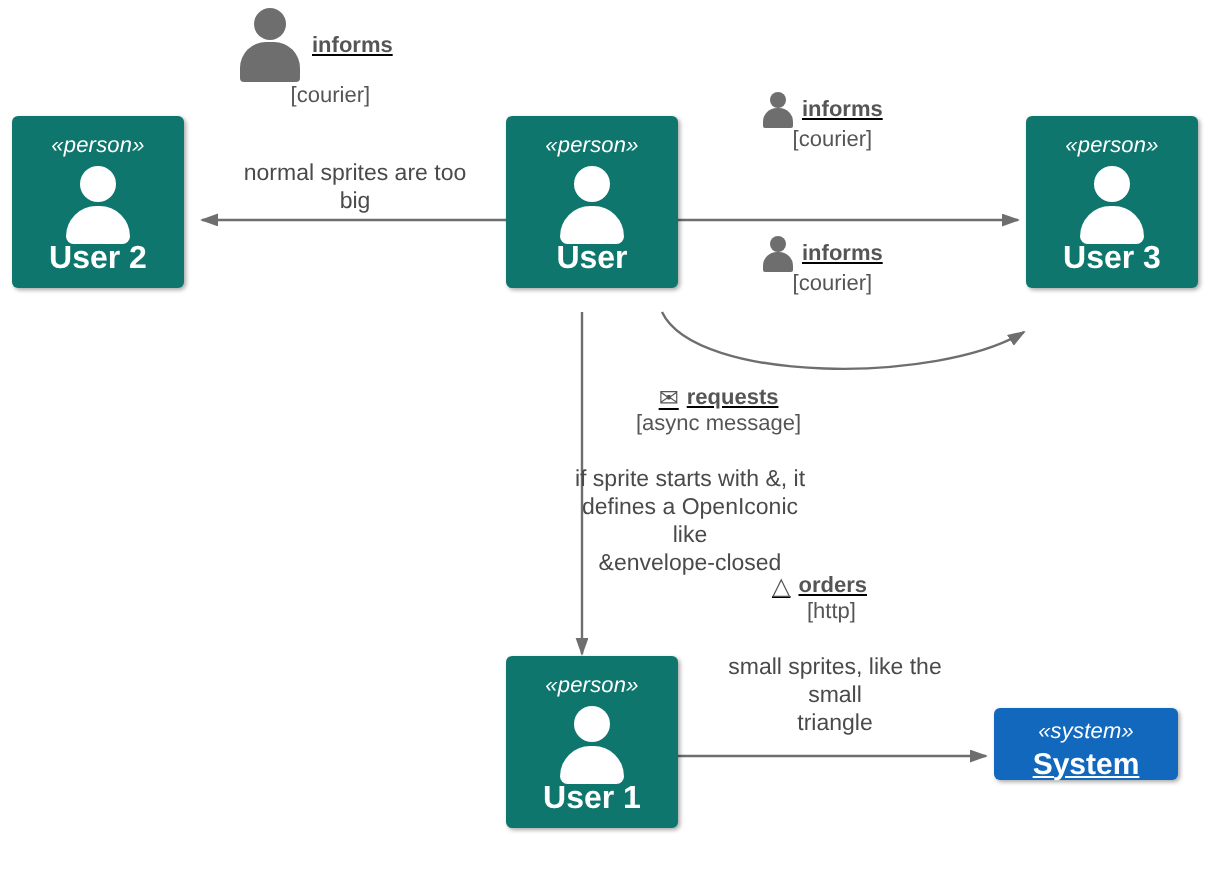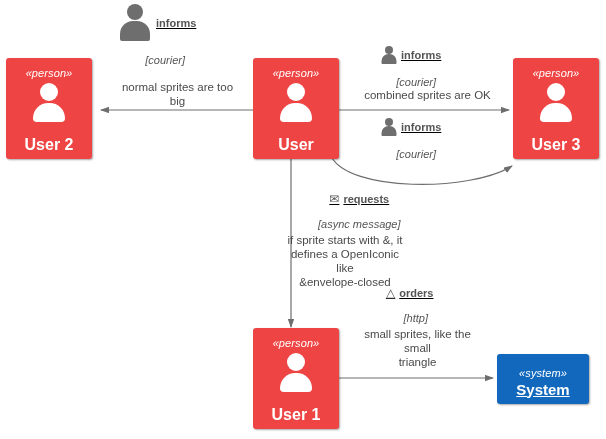--- a/index.html
+++ b/index.html
@@ -32,29 +32,29 @@
   .node {
     position: absolute;
     border-radius: 3px;
     display: flex;
     flex-direction: column;
     align-items: center;
     color: #ffffff;
     box-shadow: 1px 1px 2px rgba(0,0,0,0.35);
   }
   .node.person {
-    background: #ef4444;
+    background: #0f766e;
     width: 86px;
-    height: 101px;
+    height: 86px;
     padding-top: 9px;
   }
   .node.system {
     background: #1168bd;
     width: 92px;
-    height: 50px;
+    height: 36px;
     padding-top: 6px;
     justify-content: center;
   }
   .stereo {
     font-style: italic;
     font-size: 11px;
     line-height: 13px;
     letter-spacing: 0.1px;
     white-space: nowrap;
   }
@@ -116,25 +116,24 @@
     white-space: nowrap;
     text-decoration: underline;
   }
   .tag-name {
     font-weight: bold;
     font-size: 11px;
     color: #555555;
     line-height: 13px;
   }
   .tag-tech {
-    font-style: italic;
     font-size: 11px;
     color: #555555;
     line-height: 13px;
-    margin-top: 12px;
+    margin-top: 0px;
     white-space: nowrap;
   }
 
   
   .sprite-person {
     position: relative;
     display: inline-block;
   }
   .sprite-person.big { width: 34px; height: 38px; }
   .sprite-person.small { width: 16px; height: 18px; }
@@ -299,21 +298,20 @@
     <div class="sprite-row">
       <span class="sprite-glyph">△</span>
       <span class="tag-name">orders</span>
     </div>
     <div class="tag-tech" style="margin-left:12px;">[http]</div>
   </div>
 
   <div class="edge-label" style="left:100px; top:80px; width:155px;">normal sprites are too
 big</div>
 
-  <div class="edge-label" style="left:340px; top:88px; width:175px;">combined sprites are OK</div>
 
 
   <div class="edge-label" style="left:285px; top:233px; width:120px;">if sprite starts with &amp;, it
 defines a OpenIconic
 like
 &amp;envelope-closed</div>
 
   <div class="edge-label" style="left:345px; top:327px; width:145px;">small sprites, like the
 small
 triangle</div>

